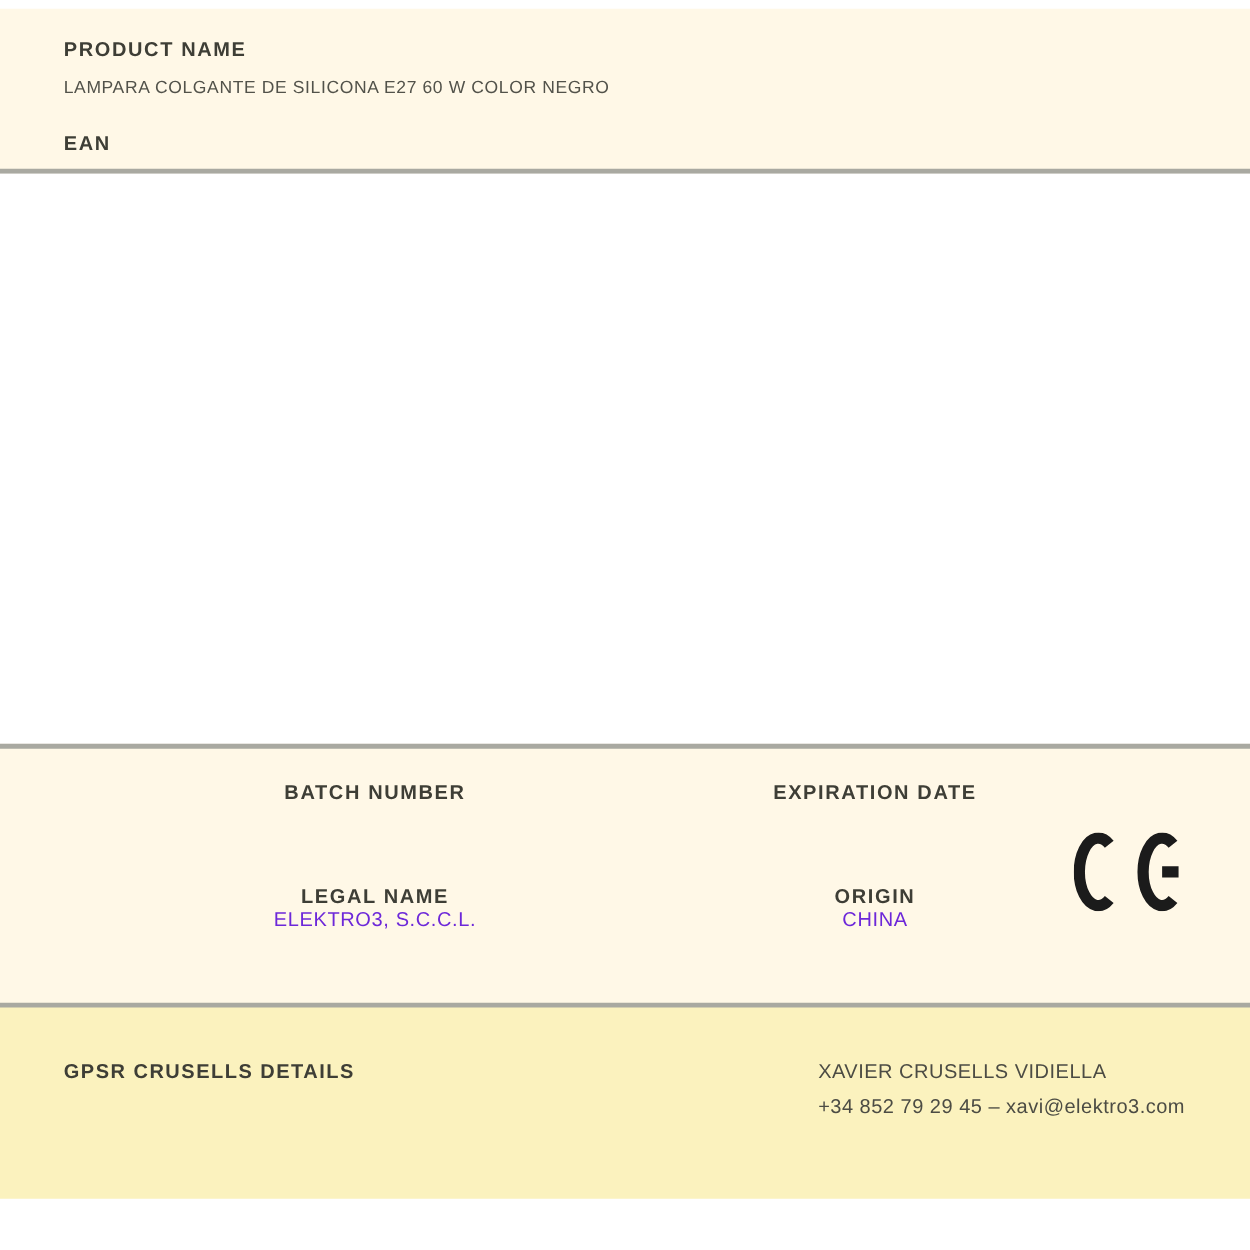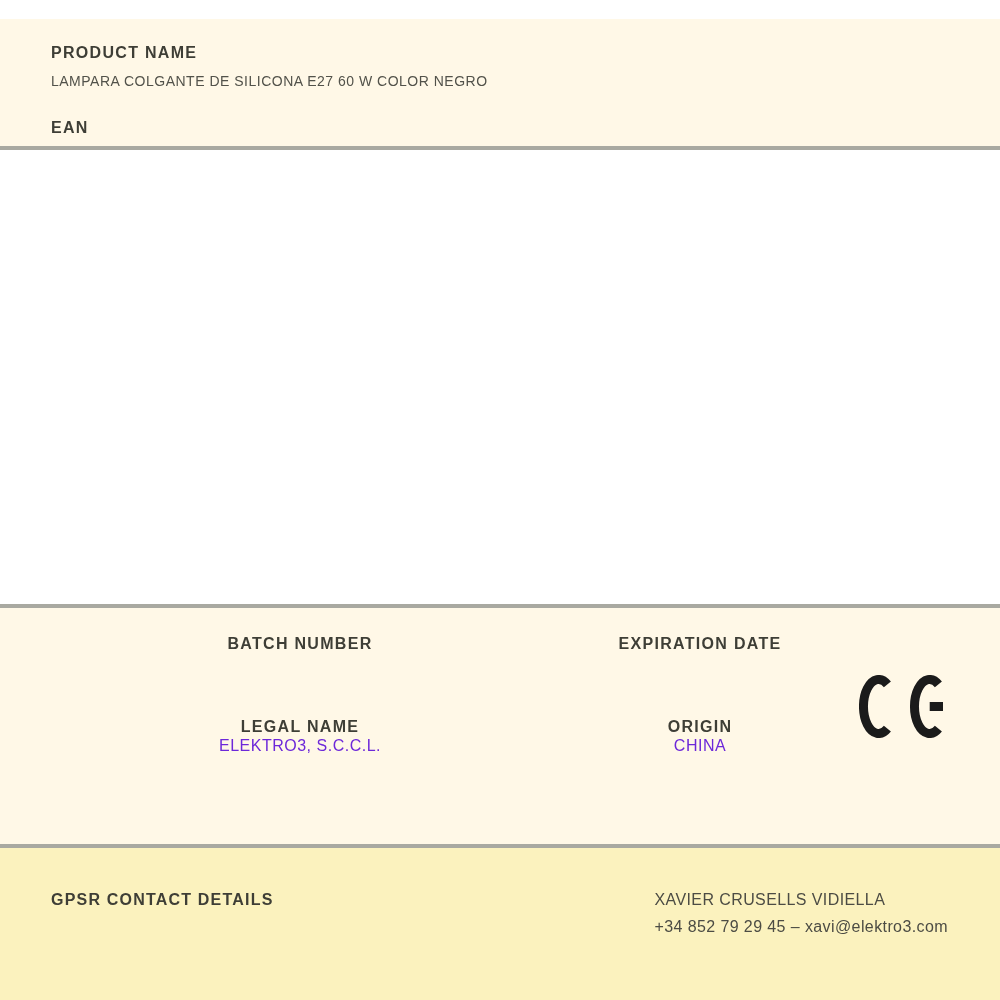--- a/index.html
+++ b/index.html
@@ -15,21 +15,21 @@
     width: 1000px;
     height: 1000px;
     display: flex;
     flex-direction: column;
     box-sizing: border-box;
     background: #ffffff;
   }
 
   
   .sec-top {
-    margin-top: 19px;
+    margin-top: 7px;
     height: 132px;
     box-sizing: border-box;
     background: #FFF8E7;
     border-bottom: 4px solid #A9A9A1;
     padding: 25px 0 0 51px;
   }
   .field-label {
     font-size: 16px;
     font-weight: bold;
     letter-spacing: 1.3px;
@@ -46,21 +46,21 @@
   .field-gap { margin-top: 29px; }
 
   
   .sec-white {
     height: 456px;
     background: #ffffff;
   }
 
   
   .sec-info {
-    height: 241px;
+    height: 207px;
     box-sizing: border-box;
     background: #FFF8E7;
     border-top: 4px solid #A9A9A1;
     position: relative;
   }
   .info-grid {
     margin-left: 100px;
     width: 800px;
     padding-top: 27px;
     display: flex;
@@ -154,20 +154,20 @@
         <g fill="none" stroke="#1B1B1B" stroke-width="9" stroke-linecap="butt">
           <path d="M 28.4 9.4 A 15.2 27 0 1 0 28.4 53.6"></path>
           <path d="M 79.4 9.4 A 15.2 27 0 1 0 79.4 53.6"></path>
           <path d="M 70.7 31.5 H 84"></path>
         </g>
       </svg>
     </div>
   </section>
 
   <section class="sec-bottom">
-    <div class="gpsr-label">GPSR CONTACT DETAILS</div>
+    <div class="gpsr-label">GPSR CRUSELLS DETAILS</div>
     <div class="gpsr-right">
       <div>XAVIER CRUSELLS VIDIELLA</div>
       <div>+34 852 79 29 45 – xavi@elektro3.com</div>
     </div>
   </section>
 
 </div>
 
 </body></html>

